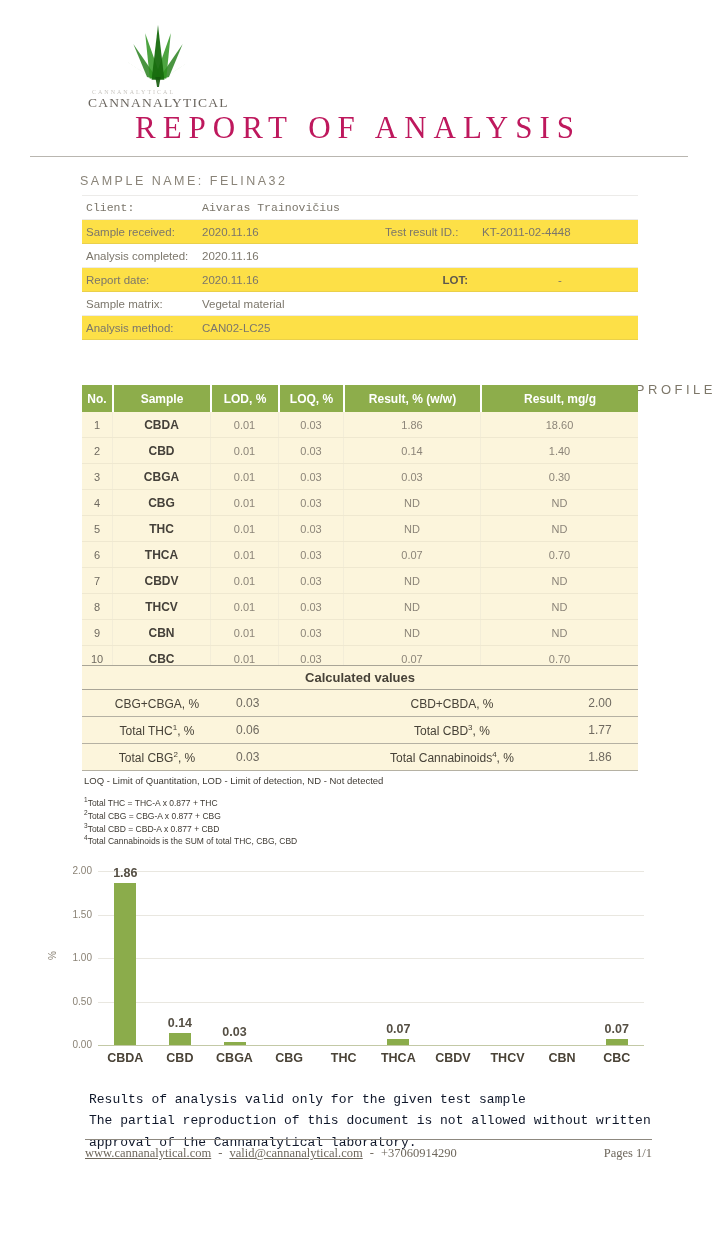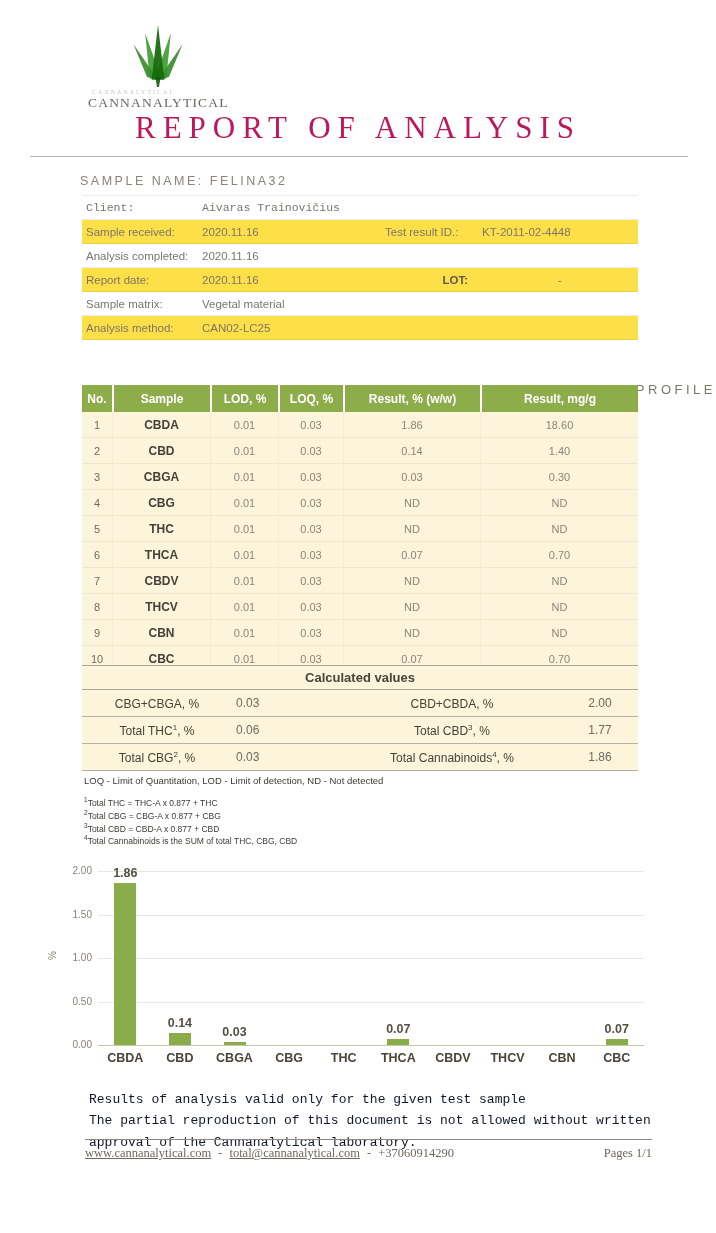--- a/index.html
+++ b/index.html
@@ -320,19 +320,19 @@
 
   <div class="disclaimer">
     <div>Results of analysis valid only for the given test sample</div>
     <div>The partial reproduction of this document is not allowed without written approval of the Cannanalytical laboratory.</div>
   </div>
 
   <hr class="footer-rule">
   <div class="footer">
     <a href="#">www.cannanalytical.com</a>
     <span class="sep">-</span>
-    <a href="#">total@cannanalytical.com</a>
+    <a href="#">valid@cannanalytical.com</a>
     <span class="sep">-</span>
     <span>+37060914290</span>
     <span class="pages">Pages 1/1</span>
   </div>
 
 </div>
 
 </body></html>

